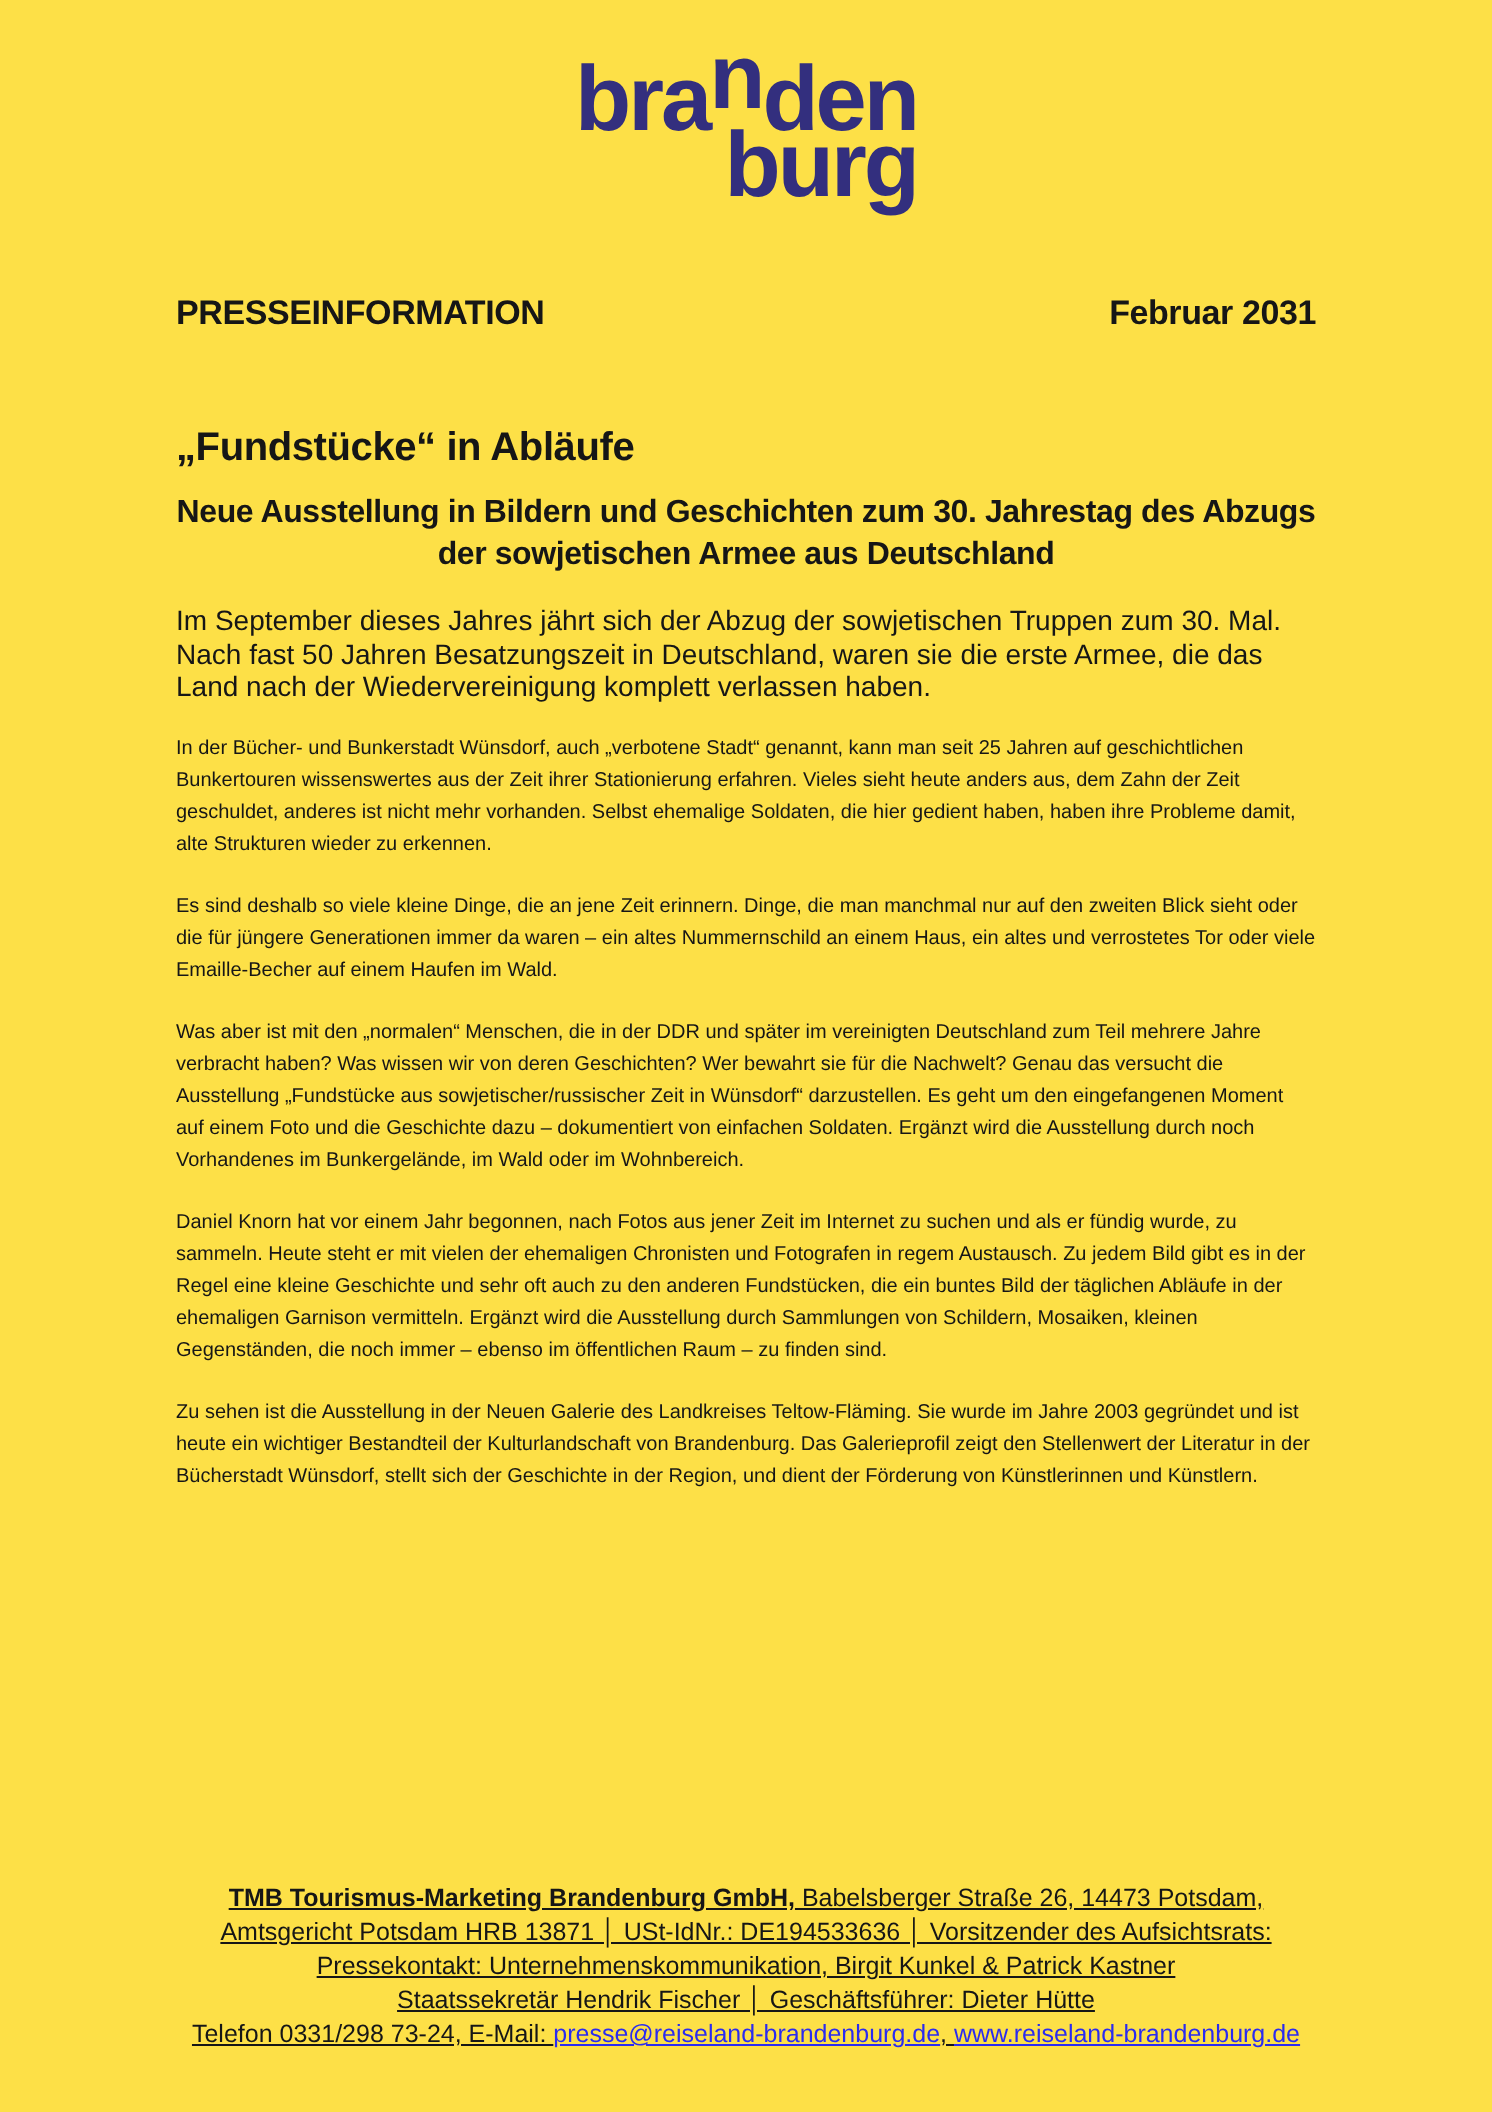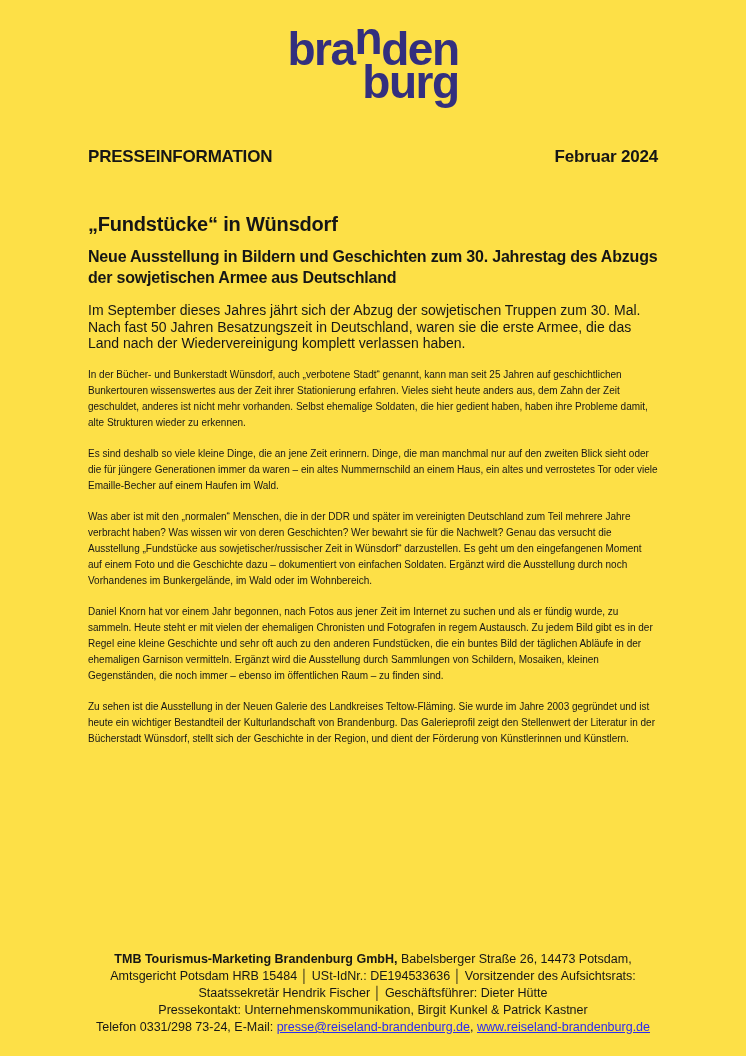--- a/index.html
+++ b/index.html
@@ -31,31 +31,31 @@
   
   .content { width:570px; margin:0 auto 0 88px; }
 
   .pressinfo-row {
     display:flex; justify-content:space-between; align-items:flex-start;
     margin-top:42px;
     font-weight:700; font-size:17px; letter-spacing:-0.2px;
   }
 
   .title { margin-top:46px; font-size:20px; font-weight:700; letter-spacing:-0.2px; }
-  .subtitle { margin-top:10px; font-size:16px; font-weight:700; line-height:21px; letter-spacing:-0.2px; }
+  .subtitle { margin-top:10px; font-size:16px; font-weight:700; line-height:21px; letter-spacing:-0.2px;text-align:center; }
 
   .lead { margin-top:14px; font-size:14px; font-weight:400; line-height:16.5px; }
   p.body { margin-top:15px; font-size:10px; line-height:16px; hyphens:auto; }
 
   
   .footer {
     position:absolute; left:0; right:0; bottom:12px;
     text-align:center;
     font-size:12.5px; line-height:17px;
-    width:630px; margin:8px auto;
+    width:630px; margin:18px auto;text-decoration:underline;
   }
   .footer .bold { font-weight:700; }
   .footer a {
     color:#2B2BF0; text-decoration:underline; cursor:pointer;
   }
 </style>
 </head>
 <body>
 
 <div class="page">
@@ -64,38 +64,38 @@
     <div class="wordmark" style="color: rgb(51, 47, 126);">
       <span class="line1"><span>bra</span><span class="raised">n</span><span>den</span></span>
       <span class="line2">burg</span>
     </div>
   </div>
 
   <div class="content">
 
     <div class="pressinfo-row">
       <span>PRESSEINFORMATION</span>
-      <span>Februar 2024</span>
+      <span>Februar 2031</span>
     </div>
 
-    <h1 class="title">„Fundstücke“ in Wünsdorf</h1>
+    <h1 class="title">„Fundstücke“ in Abläufe</h1>
 
     <h2 class="subtitle">Neue Ausstellung in Bildern und Geschichten zum 30. Jahrestag des Abzugs der sowjetischen Armee aus Deutschland</h2>
 
     <p class="lead">Im September dieses Jahres jährt sich der Abzug der sowjetischen Truppen zum 30. Mal. Nach fast 50 Jahren Besatzungszeit in Deutschland, waren sie die erste Armee, die das Land nach der Wiedervereinigung komplett verlassen haben.</p>
 
     <p class="body">In der Bücher- und Bunkerstadt Wünsdorf, auch „verbotene Stadt“ genannt, kann man seit 25 Jahren auf geschichtlichen Bunkertouren wissenswertes aus der Zeit ihrer Stationierung erfahren. Vieles sieht heute anders aus, dem Zahn der Zeit geschuldet, anderes ist nicht mehr vorhanden. Selbst ehemalige Soldaten, die hier gedient haben, haben ihre Probleme damit, alte Strukturen wieder zu erkennen.</p>
     <p class="body">Es sind deshalb so viele kleine Dinge, die an jene Zeit erinnern. Dinge, die man manchmal nur auf den zweiten Blick sieht oder die für jüngere Generationen immer da waren – ein altes Nummernschild an einem Haus, ein altes und verrostetes Tor oder viele Emaille-Becher auf einem Haufen im Wald.</p>
     <p class="body">Was aber ist mit den „normalen“ Menschen, die in der DDR und später im vereinigten Deutschland zum Teil mehrere Jahre verbracht haben? Was wissen wir von deren Geschichten? Wer bewahrt sie für die Nachwelt? Genau das versucht die Ausstellung „Fundstücke aus sowjetischer/russischer Zeit in Wünsdorf“ darzustellen. Es geht um den eingefangenen Moment auf einem Foto und die Geschichte dazu – dokumentiert von einfachen Soldaten. Ergänzt wird die Ausstellung durch noch Vorhandenes im Bunkergelände, im Wald oder im Wohnbereich.</p>
     <p class="body">Daniel Knorn hat vor einem Jahr begonnen, nach Fotos aus jener Zeit im Internet zu suchen und als er fündig wurde, zu sammeln. Heute steht er mit vielen der ehemaligen Chronisten und Fotografen in regem Austausch. Zu jedem Bild gibt es in der Regel eine kleine Geschichte und sehr oft auch zu den anderen Fundstücken, die ein buntes Bild der täglichen Abläufe in der ehemaligen Garnison vermitteln. Ergänzt wird die Ausstellung durch Sammlungen von Schildern, Mosaiken, kleinen Gegenständen, die noch immer – ebenso im öffentlichen Raum – zu finden sind.</p>
     <p class="body">Zu sehen ist die Ausstellung in der Neuen Galerie des Landkreises Teltow-Fläming. Sie wurde im Jahre 2003 gegründet und ist heute ein wichtiger Bestandteil der Kulturlandschaft von Brandenburg. Das Galerieprofil zeigt den Stellenwert der Literatur in der Bücherstadt Wünsdorf, stellt sich der Geschichte in der Region, und dient der Förderung von Künstlerinnen und Künstlern.</p>
 
   </div>
 
   <div class="footer">
     <div><span class="bold">TMB Tourismus-Marketing Brandenburg GmbH,</span><span> Babelsberger Straße 26, 14473 Potsdam,</span></div>
-    <div>Amtsgericht Potsdam HRB 15484 │ USt-IdNr.: DE194533636 │ Vorsitzender des Aufsichtsrats:</div>
+    <div>Amtsgericht Potsdam HRB 13871 │ USt-IdNr.: DE194533636 │ Vorsitzender des Aufsichtsrats:</div>
+    <div>Pressekontakt: Unternehmenskommunikation, Birgit Kunkel &amp; Patrick Kastner</div>
     <div>Staatssekretär Hendrik Fischer │ Geschäftsführer: Dieter Hütte</div>
-    <div>Pressekontakt: Unternehmenskommunikation, Birgit Kunkel &amp; Patrick Kastner</div>
     <div><span>Telefon 0331/298 73-24, E-Mail: </span><a style="color: rgb(43, 43, 240);">presse@reiseland-brandenburg.de</a><span>, </span><a style="color: rgb(43, 43, 240);">www.reiseland-brandenburg.de</a></div>
   </div>
 
 </div>
 
 </body></html>

